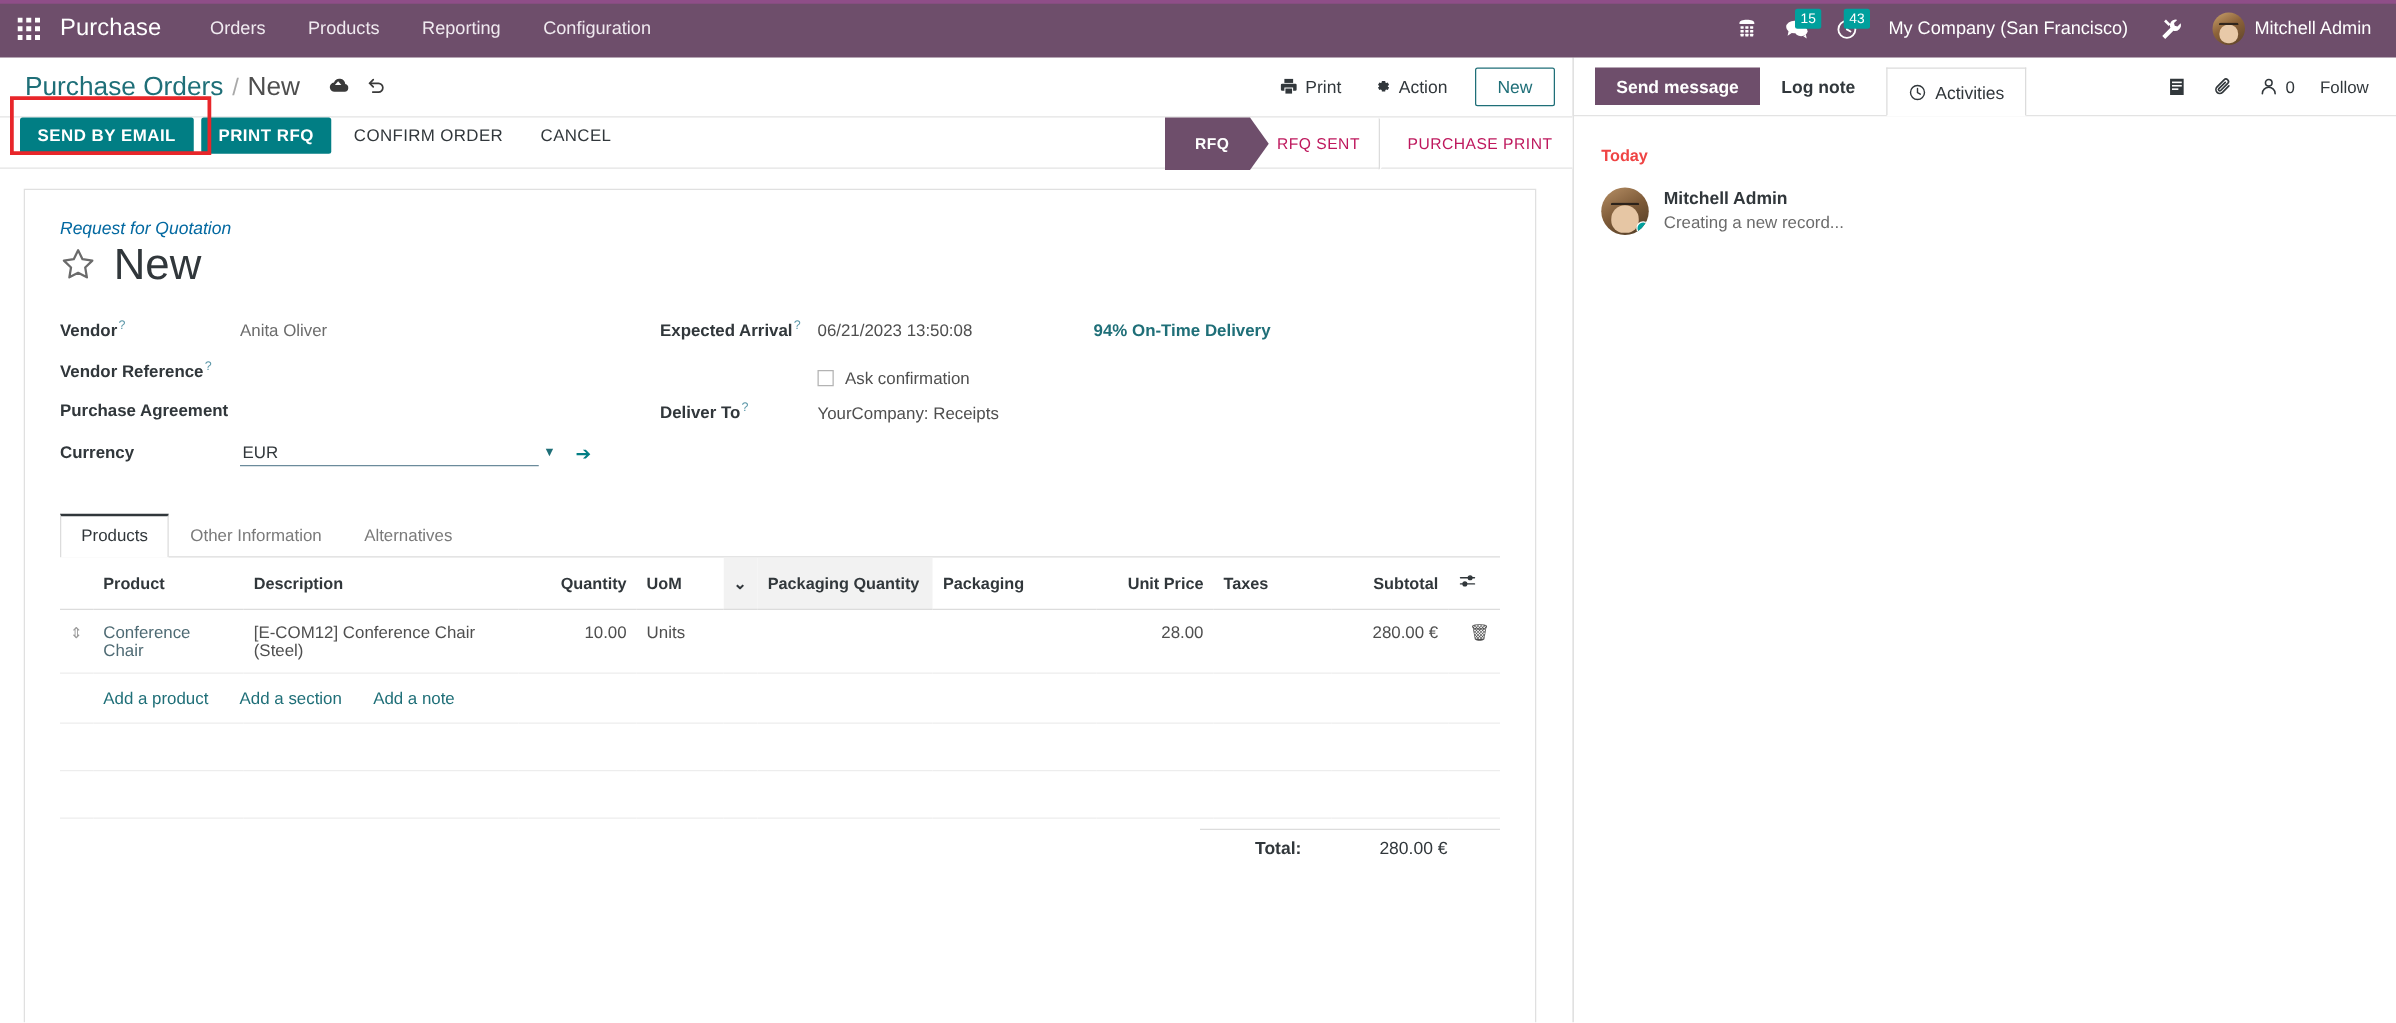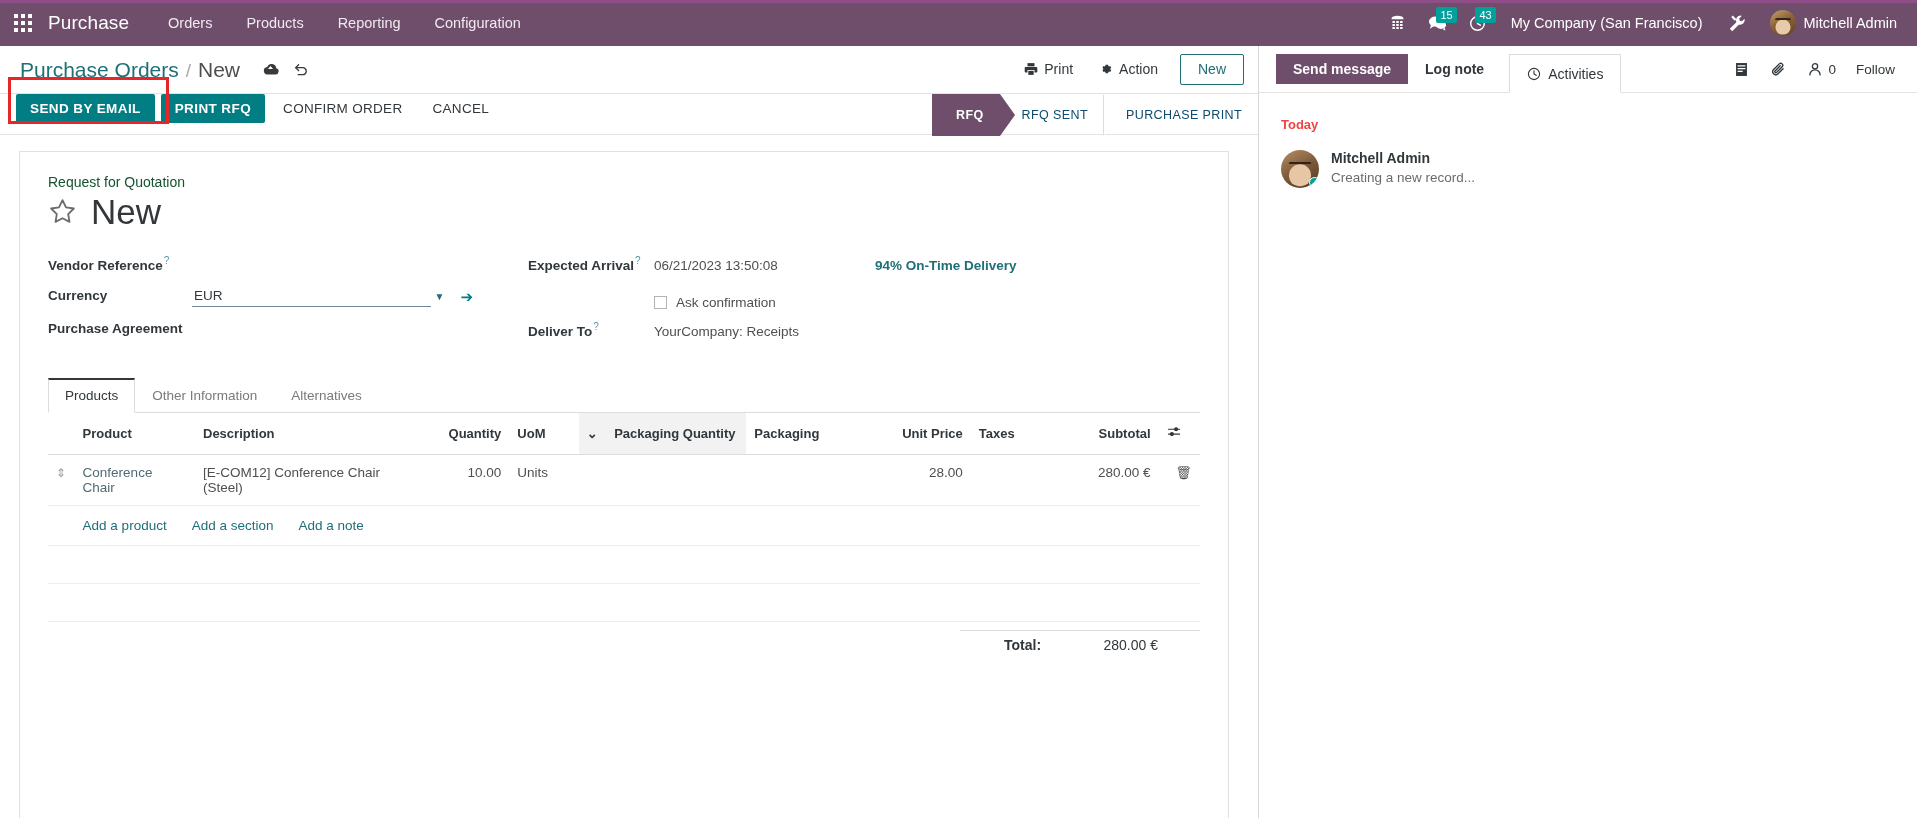--- a/index.html
+++ b/index.html
@@ -117,21 +117,21 @@
   .btn-row { display: flex; align-items: center; gap: 6px; }
   .highlight-box {
     position: absolute; left: 8px; top: -17px;
     width: 161px; height: 47px;
     border: 3px solid #e8262a; pointer-events: none; z-index: 9;
   }
   .statusbar { margin-left: auto; display: flex; align-items: stretch; height: 42px; }
   .stat {
     display: flex; align-items: center; position: relative;
     font-size: 12.5px; letter-spacing: .4px; padding: 0 16px 0 22px;
-    color: #0c4a6e; cursor: pointer; white-space: nowrap;
+    color: #be185d; cursor: pointer; white-space: nowrap;
   }
   .stat.active { background: #6e4e6b; color: #fff; font-weight: 700; padding-left: 24px; }
   .stat.active::after {
     content: ""; position: absolute; right: -15px; top: 0;
     border-top: 21px solid transparent; border-bottom: 21px solid transparent;
     border-left: 15px solid #6e4e6b; z-index: 3;
   }
   .stat.arrow::before {
     content: ""; position: absolute; left: 0; top: 0;
     border-top: 21px solid transparent; border-bottom: 21px solid transparent;
@@ -143,21 +143,21 @@
     border-left: 14px solid #dcdcdc; z-index: 1;
   }
 
   
   .sheet-bg { flex: 1; background: #fff; padding: 0; overflow: hidden; }
   .sheet {
     background: #fff; border: 1px solid #e0e0e0;
     margin: 16px 0 0 19px; width: 1210px; height: 716px;
     padding: 22px 28px 0 28px; position: relative;
   }
-  .rfq-label { font-size: 14px; color: #14532d; margin-bottom: 4px; }
+  .rfq-label { font-size: 14px; color: #0369a1; margin-bottom: 4px; font-style: italic; }
   .title-row { display: flex; align-items: center; gap: 14px; margin-bottom: 24px; }
   .star-icon { color: #6b6b6b; cursor: pointer; display: flex; }
   .rec-title { font-size: 35px; font-weight: 400; color: #31373b; line-height: 1; }
 
   .form-cols { display: flex; gap: 0; }
   .col-left { width: 480px; }
   .col-right { flex: 1; }
   .frow { display: flex; align-items: baseline; min-height: 33px; margin-bottom: 0; }
   .flabel {
     width: 144px; flex: none; font-size: 13.5px;
@@ -405,34 +405,38 @@
               <path d="M12 2.6l2.9 6 6.5.9-4.7 4.6 1.1 6.5-5.8-3-5.8 3 1.1-6.5L2.6 9.5l6.5-.9z"></path>
             </svg>
           </span>
           <span class="rec-title">New</span>
         </div>
 
         <div class="form-cols">
 
           <div class="col-left">
             <div class="frow">
+              <div class="flabel"><span>Vendor</span><span class="qmark">?</span></div>
+              <div class="fvalue">Anita Oliver</div>
+            </div>
+            <div class="frow">
               <div class="flabel"><span>Vendor Reference</span><span class="qmark">?</span></div>
+              <div class="fvalue"></div>
+            </div>
+            <div class="frow">
+              <div class="flabel">Purchase Agreement</div>
               <div class="fvalue"></div>
             </div>
             <div class="frow">
               <div class="flabel">Currency</div>
               <div class="currency-input-wrap">
                 <input class="currency-input" value="EUR" style="">
                 <span class="caret-dn">▼</span>
                 <span class="int-arrow">➔</span>
               </div>
-            </div>
-            <div class="frow">
-              <div class="flabel">Purchase Agreement</div>
-              <div class="fvalue"></div>
             </div>
           </div>
 
           <div class="col-right">
             <div class="frow">
               <div class="flabel wide"><span>Expected Arrival</span><span class="qmark">?</span></div>
               <div class="fvalue dark">06/21/2023 13:50:08</div>
               <div class="ontime">94% On-Time Delivery</div>
             </div>
             <div class="checkrow">

